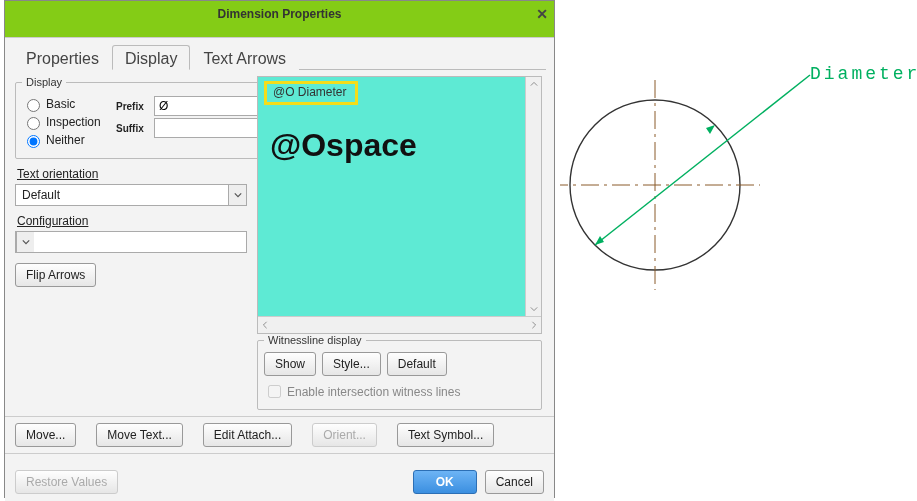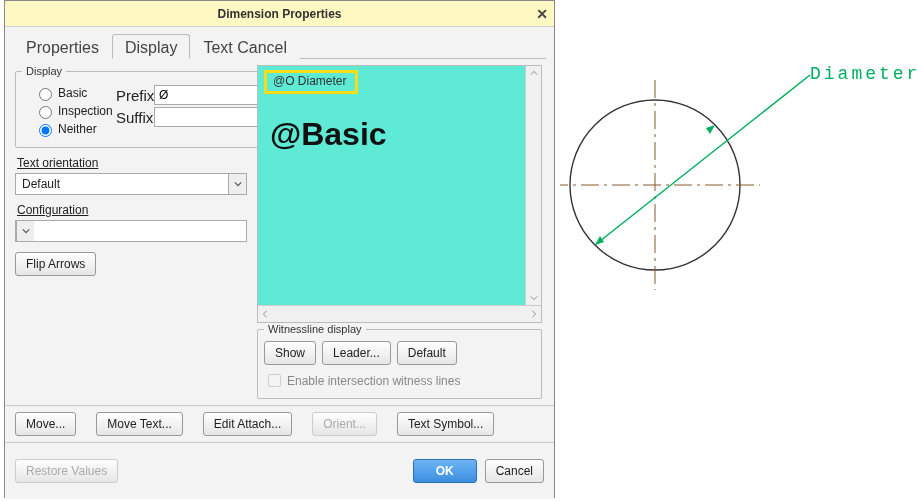--- a/index.html
+++ b/index.html
@@ -1,32 +1,32 @@
 <!DOCTYPE html>
 <html><head>
 <meta charset="utf-8">
 <style>
   * { box-sizing: border-box; font-family: Arial, Helvetica, sans-serif; }
   body { margin: 0; width: 917px; height: 501px; background: #fff; position: relative; }
   .dialog { position: absolute; left: 4px; top: 0; width: 551px; height: 498px; background: #f3f3f3; border: 1px solid #888; }
-  .titlebar { height: 26px; line-height: 26px; text-align: center; font-size: 12px; color: #333; position: relative; background: #fef9c3; border-bottom: 1px solid #ccc; font-weight: bold; }
+  .titlebar { height: 37px; line-height: 26px; text-align: center; font-size: 12px; color: #333; position: relative; background: #84cc16; border-bottom: 1px solid #ccc; font-weight: bold; }
   .titlebar .close { position: absolute; right: 6px; top: 0; font-size: 14px; color: #444; cursor: pointer; }
   .pad { padding: 6px 8px 0 8px; }
   .tabs { display: flex; border-bottom: 1px solid #bbb; height: 26px; }
   .tab { padding: 4px 12px; font-size: 16px; color: #444; border: 1px solid transparent; border-bottom: none; margin-right: 0; cursor: pointer; position: relative; top: 1px; background: #f3f3f3; }
   .tab.active { background: #f3f3f3; border-color: #bbb; border-bottom: 1px solid #f3f3f3; border-radius: 3px 3px 0 0; }
   .cols { display: flex; }
   .leftcol { width: 240px; padding: 6px 6px 0 2px; }
   .rightcol { flex: 1; padding: 6px 4px 0 4px; }
   fieldset.group { border: 1px solid #bbb; border-radius: 2px; margin: 0 0 6px 0; padding: 6px 6px 8px 6px; }
   fieldset.group legend { font-size: 11px; color: #333; padding: 0 4px; }
-  .radio-row { display: flex; align-items: center; font-size: 12px; color: #222; margin: 2px 12px; }
+  .radio-row { display: flex; align-items: center; font-size: 12px; color: #222; margin: 2px 0; }
   .radio-row input { margin-right: 6px; }
   .pfx-row { display: flex; align-items: center; margin: 2px 0; }
-  .pfx-row label { width: 38px; font-size: 15px; color: #222; }
+  .pfx-row label { width: 38px; font-size: 10px; color: #222; font-weight: bold; }
   .pfx-row input { flex: 1; height: 20px; border: 1px solid #aaa; background: #fff; font-size: 12px; padding: 0 4px; }
   .display-grid { display: flex; }
   .display-radios { width: 94px; }
   .display-fields { flex: 1; }
   .lbl { font-size: 12px; color: #222; margin: 8px 0 3px 2px; text-decoration: underline; }
   .combo { display: flex; width: 100%; height: 22px; border: 1px solid #aaa; background: #fff; align-items: center; }
   .combo .val { flex: 1; font-size: 12px; padding-left: 6px; color: #222; display: flex; align-items: center; }
   .combo .dd { width: 18px; height: 100%; border-left: 1px solid #aaa; display: flex; align-items: center; justify-content: center; background: #eee; }
   .combo .dd svg { width: 8px; height: 8px; }
   .btn { display: inline-block; padding: 4px 10px; font-size: 12px; color: #222; background: linear-gradient(#fefefe,#e6e6e6); border: 1px solid #999; border-radius: 3px; cursor: pointer; }
@@ -60,21 +60,21 @@
 
 <div class="dialog">
   <div class="titlebar">
     <span>Dimension Properties</span>
     <span class="close">✕</span>
   </div>
   <div class="pad">
     <div class="tabs">
       <div class="tab">Properties</div>
       <div class="tab active">Display</div>
-      <div class="tab">Text Cancel</div>
+      <div class="tab">Text Arrows</div>
     </div>
 
     <div class="cols">
       <div class="leftcol">
         <fieldset class="group">
           <legend>Display</legend>
           <div class="display-grid">
             <div class="display-radios">
               <label class="radio-row">
                 <input type="radio" name="disp" style="">
@@ -124,21 +124,21 @@
         <div style="margin-top:10px;">
           <span class="btn">Flip Arrows</span>
         </div>
 
       </div>
 
       <div class="rightcol">
         <div class="preview-wrap">
           <div class="preview-body">
             <span class="preview-highlight">@O Diameter</span>
-            <div class="preview-big">@Basic</div>
+            <div class="preview-big">@Ospace</div>
             <div class="vscroll">
               <div class="arrow">
                   <svg width="8" height="8" viewBox="0 0 10 10">
                     <path d="M1 7 L5 3 L9 7" fill="none" stroke="#777"></path>
                   </svg>
                 </div>
               <div class="track"></div>
               <div class="arrow">
                   <svg width="8" height="8" viewBox="0 0 10 10">
                     <path d="M1 3 L5 7 L9 3" fill="none" stroke="#777"></path>
@@ -158,21 +158,21 @@
                   <path d="M3 1 L7 5 L3 9" fill="none" stroke="#777"></path>
                 </svg>
               </div>
           </div>
         </div>
 
         <fieldset class="group wit">
           <legend>Witnessline display</legend>
           <div class="row">
             <span class="btn">Show</span>
-            <span class="btn">Leader...</span>
+            <span class="btn">Style...</span>
             <span class="btn">Default</span>
           </div>
           <label class="chk">
             <input type="checkbox" disabled="" style="">
             <span>Enable intersection witness lines</span>
           </label>
         </fieldset>
       </div>
     </div>
   </div>

